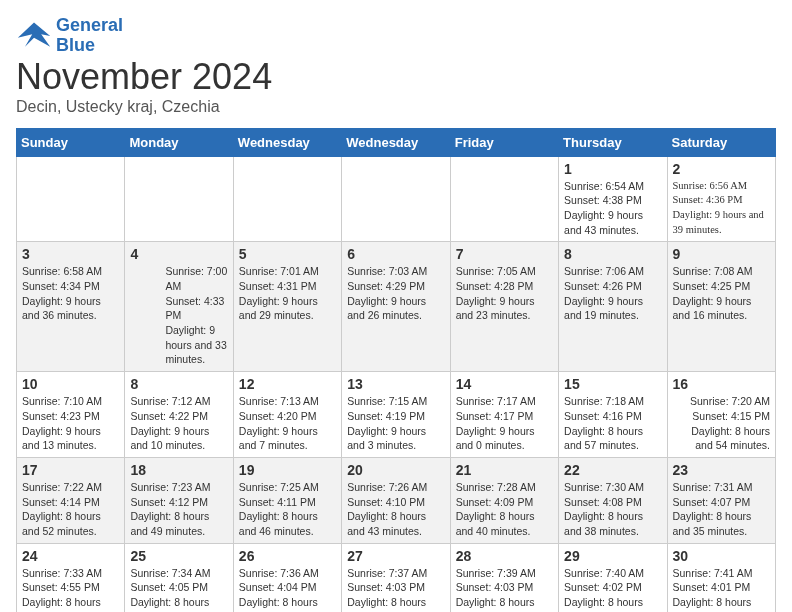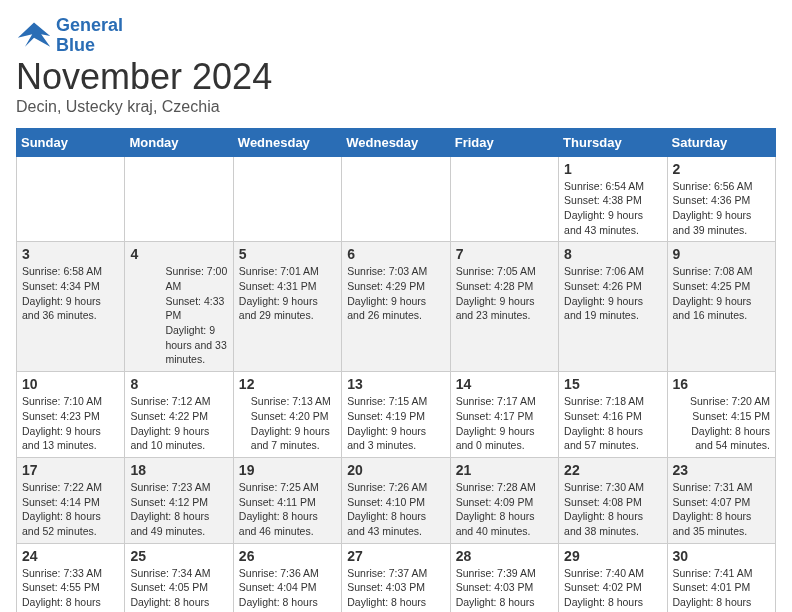--- a/index.html
+++ b/index.html
@@ -127,21 +127,21 @@
         <td class="empty"></td>
         <td class="empty"></td>
         <td>
           <span class="day-num">1</span>
           <div class="day-info" style="white-space: pre-line;">Sunrise: 6:54 AM
 Sunset: 4:38 PM
 Daylight: 9 hours and 43 minutes.</div>
         </td>
         <td>
           <span class="day-num">2</span>
-          <div class="day-info" style="white-space: pre-line;">Sunrise: 6:56 AM
+          <div class="day-info" style="white-space: pre-line; font-family: Liberation Serif, serif;">Sunrise: 6:56 AM
 Sunset: 4:36 PM
 Daylight: 9 hours and 39 minutes.</div>
         </td>
       </tr>
       <tr>
         <td>
           <span class="day-num">3</span>
           <div class="day-info" style="white-space: pre-line;">Sunrise: 6:58 AM
 Sunset: 4:34 PM
 Daylight: 9 hours and 36 minutes.</div>
@@ -191,21 +191,21 @@
 Daylight: 9 hours and 13 minutes.</div>
         </td>
         <td>
           <span class="day-num">8</span>
           <div class="day-info" style="white-space: pre-line;">Sunrise: 7:12 AM
 Sunset: 4:22 PM
 Daylight: 9 hours and 10 minutes.</div>
         </td>
         <td>
           <span class="day-num">12</span>
-          <div class="day-info" style="white-space: pre-line; margin-left: 12px;">Sunrise: 7:13 AM
+          <div class="day-info" style="white-space: pre-line;">Sunrise: 7:13 AM
 Sunset: 4:20 PM
 Daylight: 9 hours and 7 minutes.</div>
         </td>
         <td>
           <span class="day-num">13</span>
           <div class="day-info" style="white-space: pre-line;">Sunrise: 7:15 AM
 Sunset: 4:19 PM
 Daylight: 9 hours and 3 minutes.</div>
         </td>
         <td>

